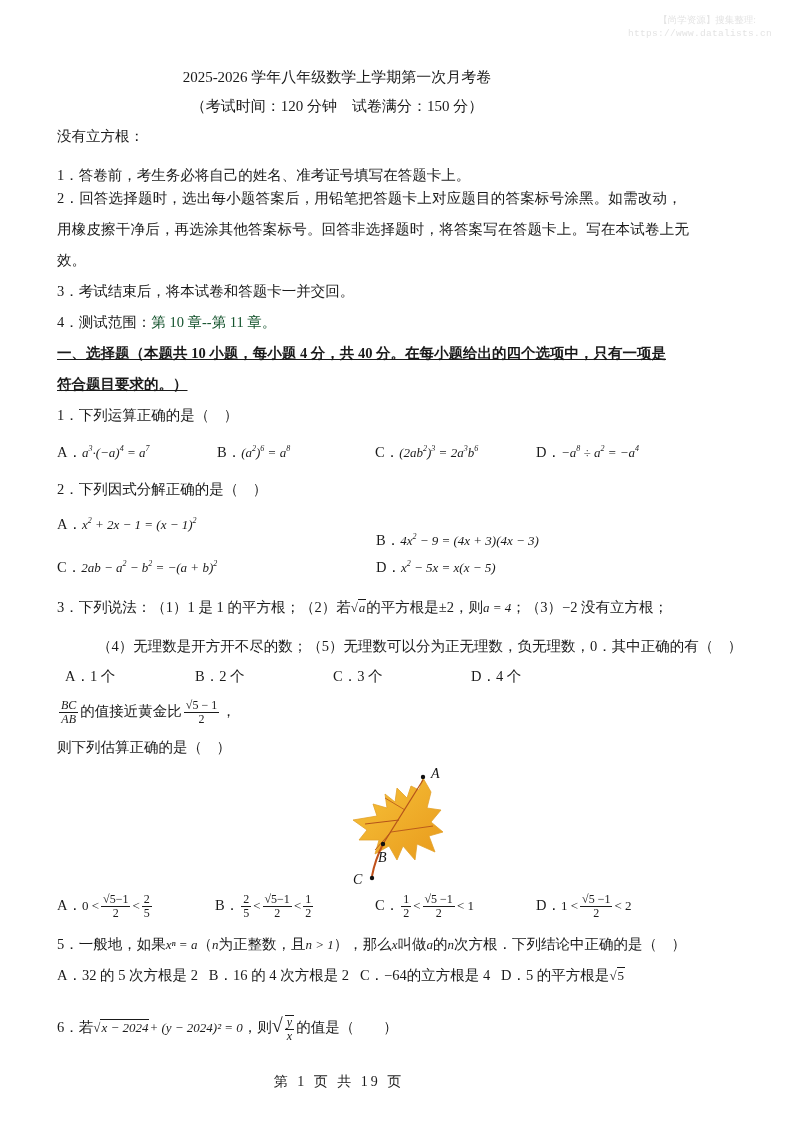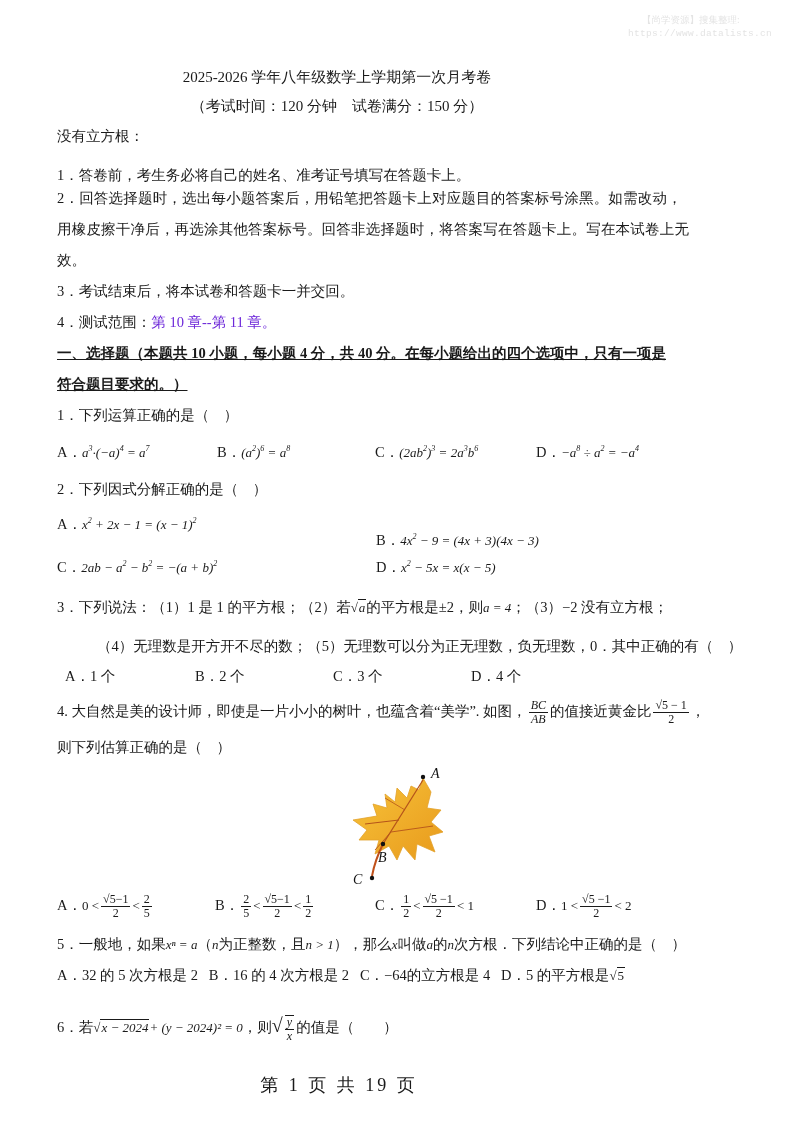--- a/index.html
+++ b/index.html
@@ -1,32 +1,32 @@
 <!DOCTYPE html>
 <html><head>
 <meta charset="utf-8">
 <style>
   html, body { margin: 0; padding: 0; background: #ffffff; }
   body { width: 793px; height: 1122px; position: relative; overflow: hidden;
          font-family: "Liberation Serif", "DejaVu Serif", serif; color: #1a1a1a; font-size: 14.5px; }
   .abs { position: absolute; white-space: nowrap; }
-  .watermark { color: #e4e4e4; font-size: 9.5px; line-height: 13px; text-align: left; }
+  .watermark { color: #e4e4e4; font-size: 9.5px; line-height: 13px; text-align: center; }
   .watermark .url { font-family: "Liberation Mono", "DejaVu Sans Mono", monospace; font-size: 9.5px; letter-spacing: 0.3px; }
   .title { left: 0; width: 674px; text-align: center; font-size: 15px; }
   .line { left: 57px; font-size: 14.5px; }
-  .red { color: #6d28d9; }
+  .red { color: #14532d; }
   .bold { font-weight: bold; text-decoration: underline; }
   .math { font-style: italic; font-family: "Liberation Serif", "DejaVu Serif", serif; }
   .m { font-family: "Liberation Serif", "DejaVu Serif", serif; font-size: 13px; }
   sup { font-size: 8px; vertical-align: 6px; line-height: 0; }
   .frac { display: inline-block; vertical-align: middle; text-align: center; font-size: 12px; line-height: 13px; margin: 0 2px; }
   .frac .num { display: block; border-bottom: 1px solid #1a1a1a; padding: 0 2px; }
   .frac .den { display: block; padding: 0 2px; }
   .sqrt { border-top: 1px solid #1a1a1a; padding: 0 1px; }
-  .page-footer { left: 0; width: 678px; text-align: center; font-size: 18px; letter-spacing: 3px; }
+  .page-footer { left: 0; width: 678px; text-align: center; font-size: 14px; letter-spacing: 3px; }
   .leaf { left: 345px; top: 768px; width: 110px; height: 120px; }
   .opt { position: absolute; white-space: nowrap; }
 </style>
 </head>
 <body>
 
 <div class="abs watermark" style="left:628px; top:14px;">
   <div style="padding-left:14px;">【尚学资源】搜集整理:</div>
   <div class="url">https://www.datalists.cn</div>
 </div>
@@ -68,21 +68,21 @@
 </div>
 <div class="abs line" style="top:637px;margin-left:40px;">（4）无理数是开方开不尽的数；（5）无理数可以分为正无理数，负无理数，0．其中正确的有（　）</div>
 <div class="abs" style="left:57px; top:667px; width:700px; height:20px;">
   <span class="opt" style="left:8px;">A．1 个</span>
   <span class="opt" style="left:138px;">B．2 个</span>
   <span class="opt" style="left:276px;">C．3 个</span>
   <span class="opt" style="left:414px;">D．4 个</span>
 </div>
 
 <div class="abs line" style="top:699px;">
-  <span>4. 大自然是美的设计师，即使是一片小小的树叶，也蕴含着“美学”. 如图，</span><span class="frac math"><span class="num">BC</span><span class="den">AB</span></span><span>的值接近黄金比</span><span class="frac"><span class="num">√5 − 1</span><span class="den">2</span></span><span>，</span>
+  <span class="frac math"><span class="num">BC</span><span class="den">AB</span></span><span>的值接近黄金比</span><span class="frac"><span class="num">√5 − 1</span><span class="den">2</span></span><span>，</span>
 </div>
 <div class="abs line" style="top:738px;">则下列估算正确的是（　）</div>
 
 <div class="abs leaf">
   <svg width="110" height="120" viewBox="0 0 110 120">
     <defs>
       <linearGradient id="lg" x1="0" y1="0" x2="1" y2="1">
         <stop offset="0" stop-color="#f7c33a"></stop>
         <stop offset="1" stop-color="#e89a1c"></stop>
       </linearGradient>

